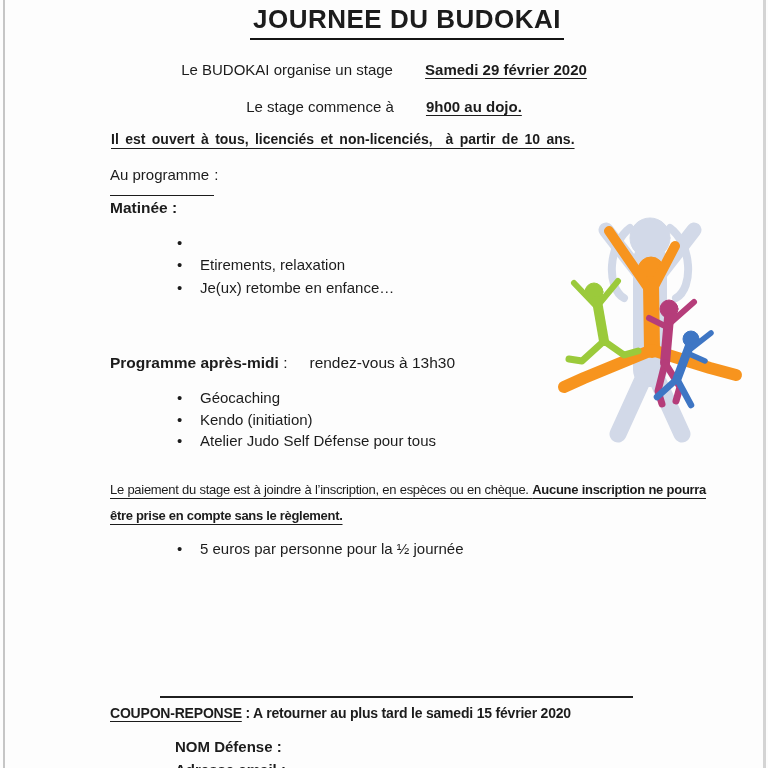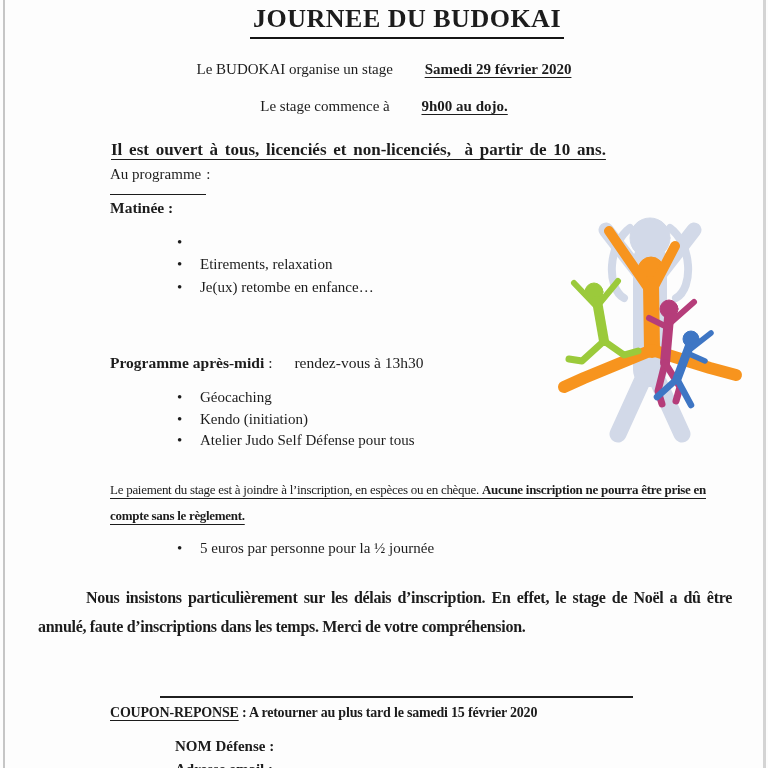--- a/index.html
+++ b/index.html
@@ -2,39 +2,39 @@
 <html><head>
 <meta charset="utf-8">
 <style>
   html, body { margin: 0; padding: 0; background: #ffffff; }
   .page {
     position: relative;
     width: 768px;
     height: 768px;
     background: #fdfdfd;
     overflow: hidden;
-    font-family: Liberation Serif, serif;
+    font-family: Liberation Sans, sans-serif;
     color: #1c1c1c;
   }
   .edge { position: absolute; top: 0; height: 768px; }
   .edge.left  { left: 3px;  width: 2px; background: #c6c6c6; }
   .edge.right { left: 763px; width: 3px; background: #d4d4d4; }
 
   .abs { position: absolute; }
 
   .title-wrap { top: 4px; left: 46px; width: 722px; text-align: center;
                 font-size: 26px; font-weight: 700; letter-spacing: 0.5px; }
   .title-underline { display: inline-block; border-bottom: 2.5px solid #141414; padding: 0 3px 3px 3px; }
 
   .center-line { left: 0; width: 768px; text-align: center; font-size: 15px; }
   .intro-line { top: 61px; }
   .start-line { top: 98px; }
   .bu { font-weight: 700; text-decoration: underline; text-underline-offset: 3px; text-decoration-thickness: 1.3px; margin-left: 28px; }
 
-  .open-line { top: 140px; left: 111px; font-size: 17px; font-weight: 700;
+  .open-line { top: 131px; left: 111px; font-size: 14px; font-weight: 700;
                white-space: nowrap; word-spacing: 2.5px;
                text-decoration: underline; text-underline-offset: 4px; text-decoration-thickness: 1.3px; }
 
   .program-line { top: 166px; left: 110px; font-size: 15px; }
   .u-pad { border-bottom: 1.3px solid #1c1c1c; padding-bottom: 12px; padding-right: 5px; }
 
   .morning-heading { top: 199px; left: 110px; font-size: 15.5px; font-weight: 700; }
 
   .bullet-list { font-size: 15px; }
   .ul1 { top: 234px; left: 177px; }
@@ -136,21 +136,20 @@
     <span>Le paiement du stage est à joindre à l’inscription, en espèces ou en chèque. </span><span class="b">Aucune inscription ne pourra être prise en compte sans le règlement.</span>
   </div>
 
   <div class="abs bullet-list price-line">
     <div class="li">
       <span class="dot">•</span>
       <span>5 euros par personne pour la ½ journée</span>
     </div>
   </div>
 
-  <div class="abs notice-para">Nous insistons particulièrement sur les délais d’inscription. En effet, le stage de Noël a dû être annulé, faute d’inscriptions dans les temps. Merci de votre compréhension.</div>
 
   <div class="abs separator"></div>
 
   <div class="abs coupon-line">
     <span class="u">COUPON-REPONSE</span><span> : A retourner au plus tard le samedi 15 février 2020</span>
   </div>
 
   <div class="abs field-name">NOM Défense :</div>
   <div class="abs field-email">Adresse email :</div>
 

